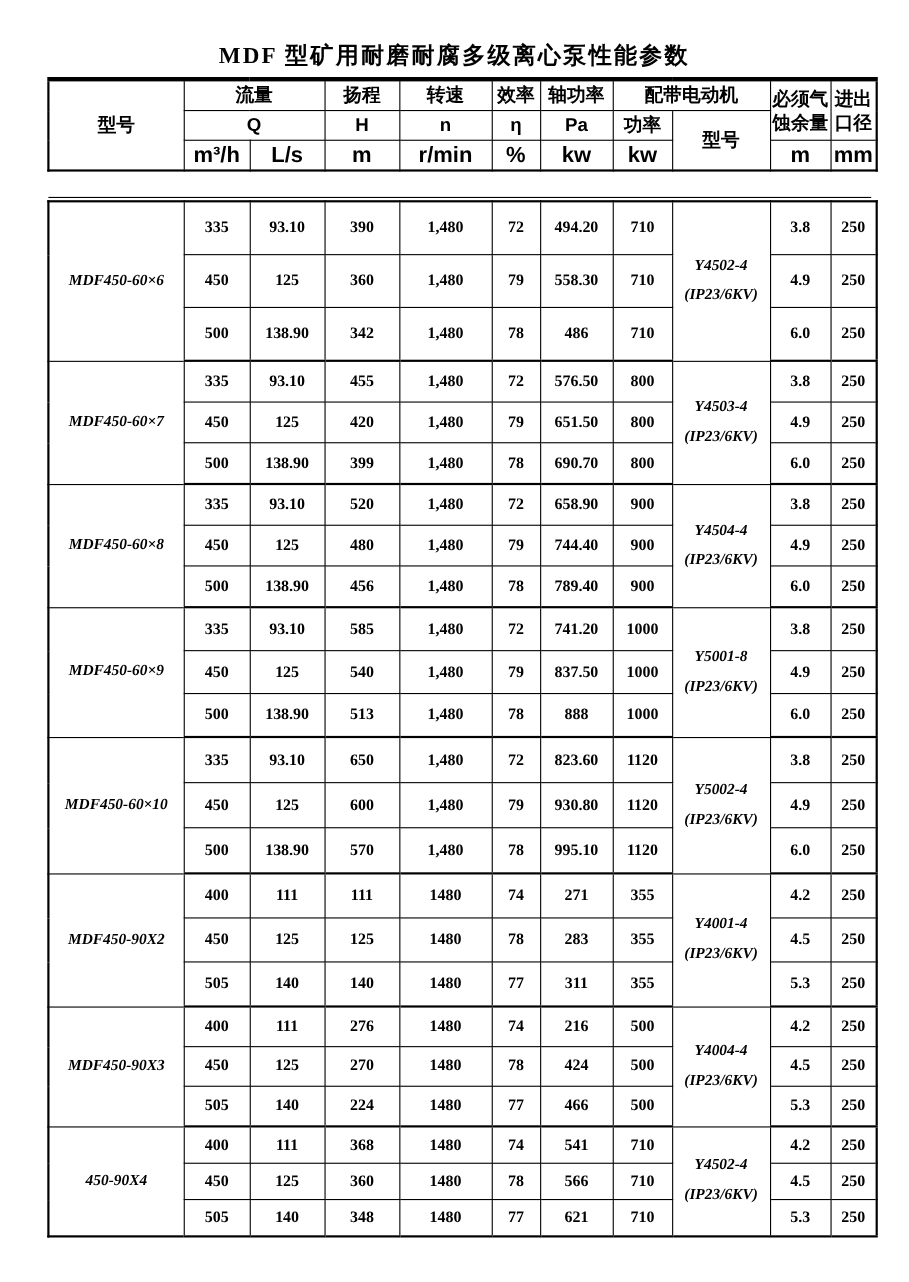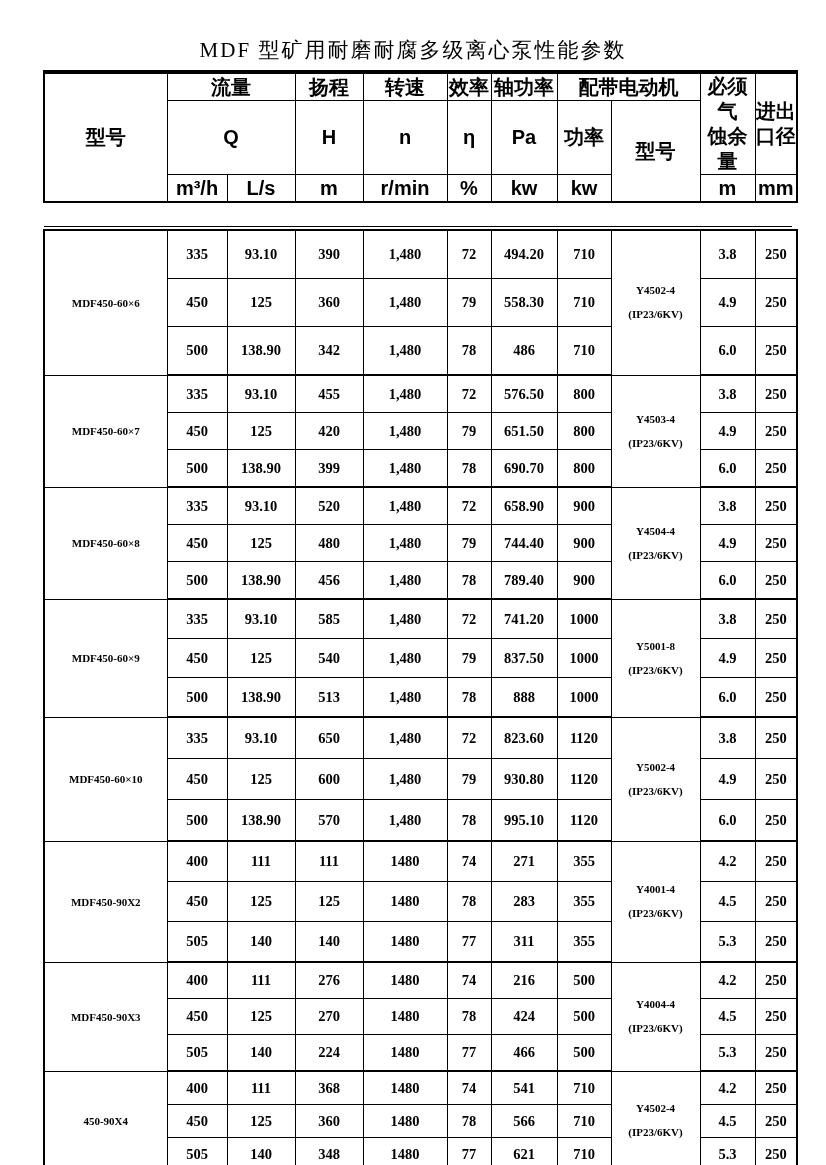--- a/index.html
+++ b/index.html
@@ -10,21 +10,21 @@
     background: #ffffff;
     color: #000000;
     font-family: "Liberation Sans", sans-serif;
     overflow: hidden;
   }
   .title {
     margin: 36px 0 6px 0;
     width: 826px;
     text-align: center;
     font-family: "Liberation Serif", serif;
-    font-weight: normal;
+    font-weight: bold;
     font-size: 21px;
     letter-spacing: 2px;
     color: #000;
   }
   table.tbl {
     border-collapse: collapse;
     table-layout: fixed;
     width: 753px;
     margin-left: 43px;
   }
@@ -33,21 +33,21 @@
     text-align: center;
     vertical-align: middle;
     padding: 0;
     overflow: hidden;
   }
   
   table.hdr { border: 2px solid #000; border-top: 4px solid #000; }
   table.hdr th {
     font-family: "Liberation Sans", sans-serif;
     font-weight: bold;
-    font-size: 20px;
+    font-size: 17px;
     height: 26px;
     line-height: 1.25;
   }
   table.hdr th.wrap2 { white-space: pre-line; }
   table.hdr tr.units th { font-size: 20px; }
   
   .pre-rule {
     width: 748px;
     margin: 23px 0 2px 44px;
     border-top: 1px solid #000;
@@ -55,22 +55,23 @@
   }
   
   table.bodytbl { border: 2px solid #000; }
   table.bodytbl td {
     font-family: "Liberation Serif", serif;
     font-weight: bold;
     font-size: 14.5px;
   }
   table.bodytbl td.model-cell,
   table.bodytbl td.motor-cell {
-    font-size: 11px;
+    font-size: 14px;
     letter-spacing: 0;
+    font-style: italic;
   }
   table.bodytbl td.motor-cell div { line-height: 1.0; }
   table.bodytbl td.motor-cell div:first-child { margin-bottom: 13px; }
   tr.block-end td { border-bottom: 2px solid #000; }
   tr.rh48 td { height: 47px; }
   tr.rh41 td { height: 40px; }
   tr.rh40 td { height: 39px; }
   tr.rh39 td { height: 38px; }
   tr.rh37 td { height: 36px; }
   tr.rh36 td { height: 35px; }

